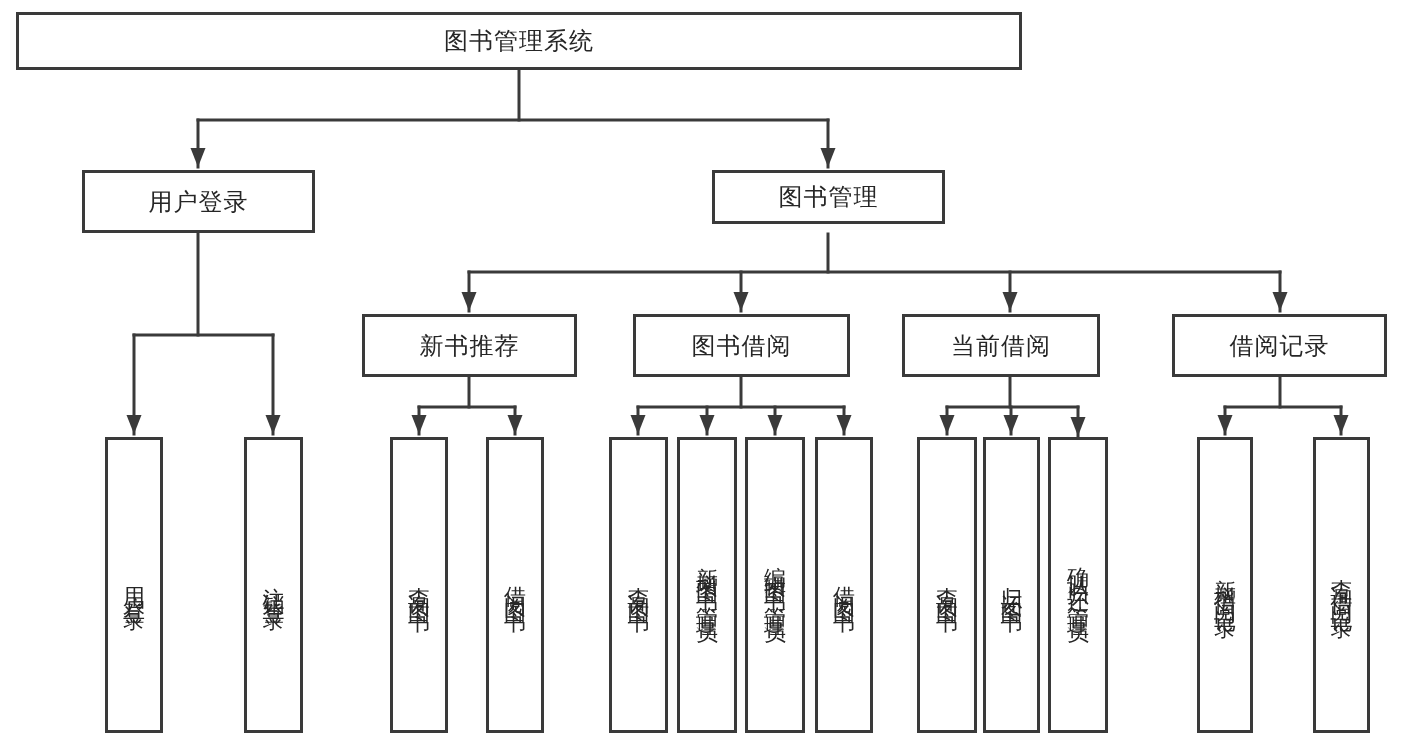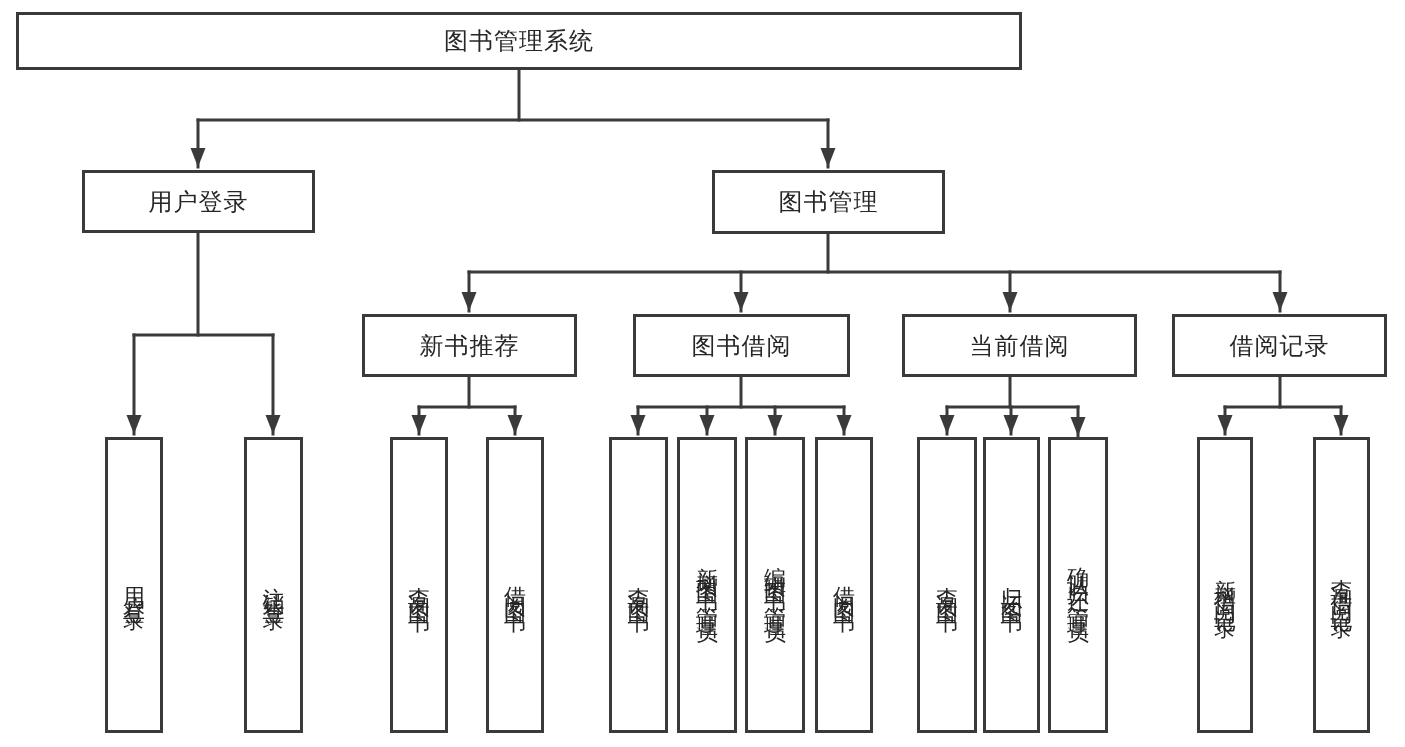--- a/index.html
+++ b/index.html
@@ -113,25 +113,25 @@
 
     <path class="wire" d="M1280,377 V407"></path>
     <path class="wire" d="M1225,407 H1341"></path>
     <path class="wire" d="M1225,407 V434" marker-end="url(#arrow)"></path>
     <path class="wire" d="M1341,407 V434" marker-end="url(#arrow)"></path>
   </svg>
 
   <div class="node" style="left:16px; top:12px; width:1006px; height:58px;">图书管理系统</div>
 
   <div class="node" style="left:82px; top:170px; width:233px; height:63px;">用户登录</div>
-  <div class="node" style="left:712px; top:170px; width:233px; height:64px;">图书管理</div>
+  <div class="node" style="left:712px; top:170px; width:233px; height:54px;">图书管理</div>
 
   <div class="node" style="left:362px; top:314px; width:215px; height:63px;">新书推荐</div>
   <div class="node" style="left:633px; top:314px; width:217px; height:63px;">图书借阅</div>
-  <div class="node" style="left:902px; top:314px; width:235px; height:63px;">当前借阅</div>
+  <div class="node" style="left:902px; top:314px; width:198px; height:63px;">当前借阅</div>
   <div class="node" style="left:1172px; top:314px; width:215px; height:63px;">借阅记录</div>
 
   <div class="node vnode" style="left:105px; width:58px;">用户登录</div>
   <div class="node vnode" style="left:244px; width:59px;">注销登录</div>
 
   <div class="node vnode" style="left:390px; width:58px;">查询图书</div>
   <div class="node vnode" style="left:486px; width:58px;">借阅图书</div>
 
   <div class="node vnode" style="left:609px; width:59px;">查询图书</div>
   <div class="node vnode" style="left:677px; width:60px;">新增图书（管理员）</div>

